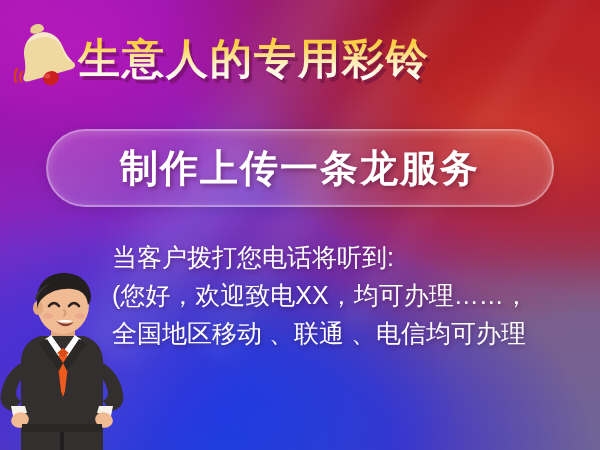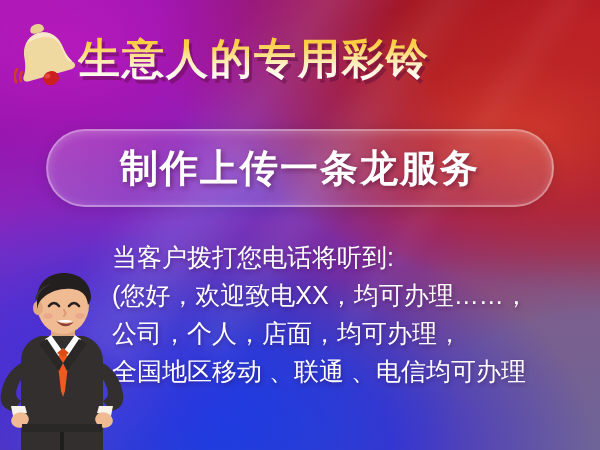--- a/index.html
+++ b/index.html
@@ -149,21 +149,20 @@
 
   <div id="title">生意人的专用彩铃</div>
 
   <div id="subtitle-pill">
     <span id="subtitle-text">制作上传一条龙服务</span>
   </div>
 
   <div id="body-copy">
     <div class="body-line">当客户拨打您电话将听到:</div>
     <div class="body-line">(您好，欢迎致电XX，均可办理……，</div>
-    <div class="body-line">公司，个人，店面，均可办理，</div>
     <div class="body-line">全国地区移动 、联通 、电信均可办理</div>
   </div>
 
   <svg id="businessman" viewBox="0 0 132 178">
 
     <path d="M55 48 l24 0 l0 20 l-24 0 z" fill="#e0a87f"></path>
 
     <path d="M44 64 c-12 4 -18 12 -19 24 l0 90 l82 0 l0 -90 c-1 -12 -7 -20 -19 -24 l-44 0 z" fill="#332f2f"></path>
 
     <path d="M55 64 l12 16 l12 -16 l6 3 l-18 26 l-18 -26 z" fill="#f3efe6"></path>

